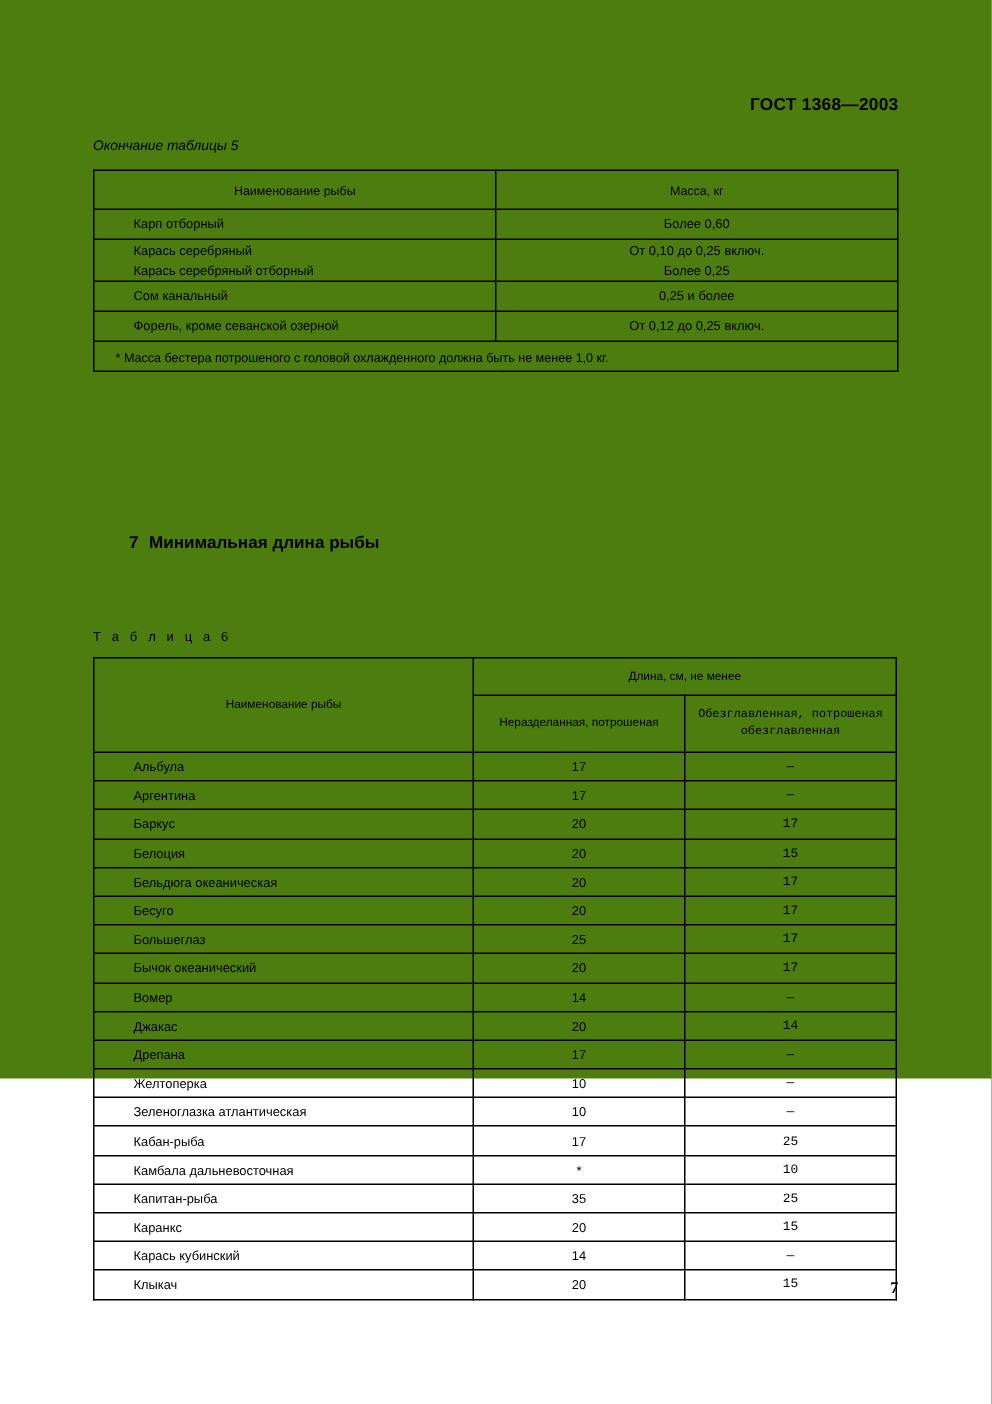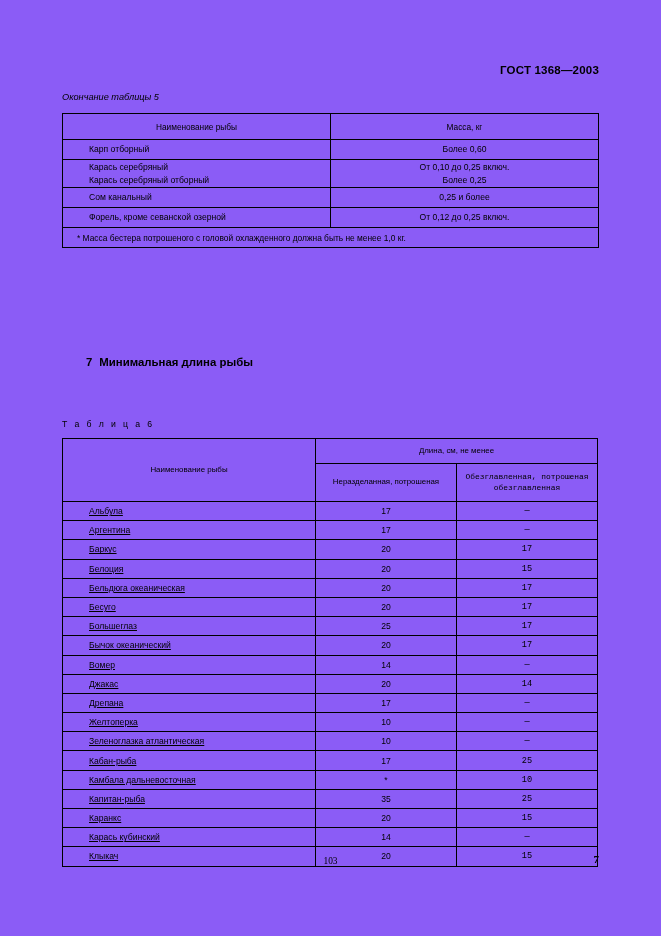--- a/index.html
+++ b/index.html
@@ -12,22 +12,22 @@
     background: #ffffff;
     font-family: "Liberation Sans", sans-serif;
     color: #000000;
     position: relative;
     overflow: hidden;
   }
   .page {
     position: absolute;
     left: 0; top: 0;
     width: 661px;
-    height: 936px;
-    background: #8b5cf6;
+    height: 719px;
+    background: #4d7c0f;
   }
   
   .doc-header {
     position: absolute;
     right: 62px;
     top: 64px;
     font-size: 11.5px;
     font-weight: bold;
     letter-spacing: 0.2px;
     white-space: nowrap;
@@ -134,21 +134,20 @@
     line-height: 10.6px;
   }
   .tbl6 .hdr-last td { border-bottom-width: 1.6px; }
   .col-name { width: 253px; }
   .col-b { width: 140px; }
   .col-c { width: 143px; font-family: Liberation Mono, monospace; }
   .tbl6 .body td { height: 19.2px; }
   .tbl6 .body td.name {
     padding-left: 26px;
     font-size: 8.6px;
-    text-decoration: underline;
   }
   .tbl6 .body td.val {
     text-align: center;
     font-size: 8.6px;
   }
 
   
   .foot-center {
     position: absolute;
     left: 0; right: 0;
@@ -329,16 +328,15 @@
           <td class="val col-c">—</td>
         </tr>
         <tr class="body">
           <td class="name col-name">Клыкач</td>
           <td class="val col-b">20</td>
           <td class="val col-c">15</td>
         </tr>
       </tbody>
   </table>
 
-  <div class="foot-center">103</div>
   <div class="foot-right">7</div>
 
 </div>
 
 </body></html>

